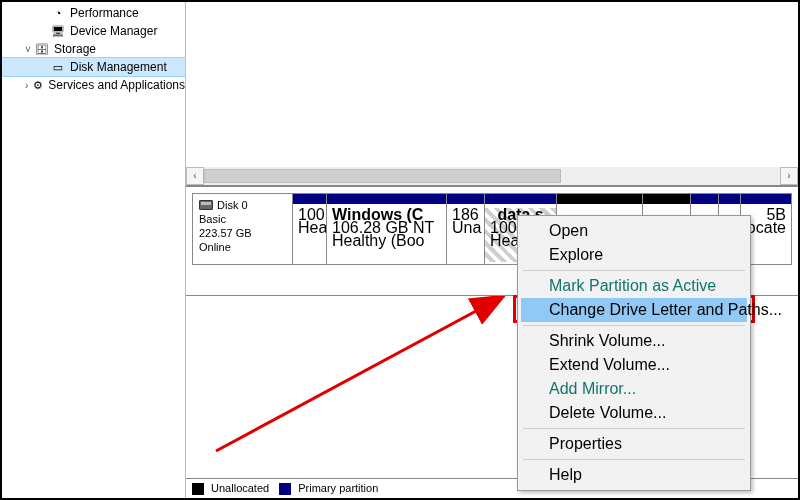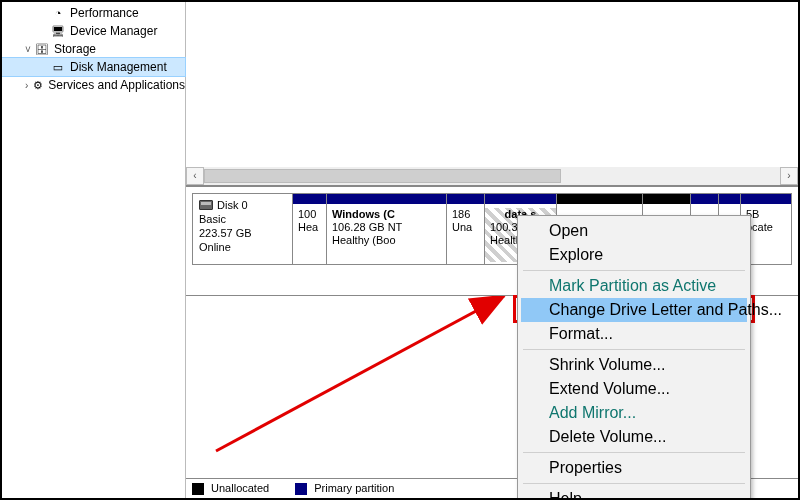--- a/index.html
+++ b/index.html
@@ -145,21 +145,21 @@
   }
   .partitions {
     flex: 1;
     display: flex;
     position: relative;
   }
   .part {
     border-right: 1px solid #888;
     position: relative;
     padding: 4px 5px 2px 5px;
-    font-size: 11px;
+    font-size: 16px;
     line-height: 13px;
     overflow: hidden;
   }
   .part:last-child { border-right: none; }
   .part .bar {
     position: absolute;
     left: 0; right: 0; top: 0;
     height: 10px;
   }
   .part .content { margin-top: 10px; }
@@ -177,28 +177,28 @@
   }
   
   .p0 { width: 34px; }
   .p1 { width: 120px; }
   .p2 { width: 38px; }
   .p3 { width: 72px; }
   .p4 { width: 86px; }
   .p5 { width: 48px; }
   .p6 { width: 28px; }
   .p7 { width: 22px; }
-  .p8 { flex: 1; }
+  .p8 { flex: 1; text-align: right; }
   
   .legend {
     height: 20px;
     display: flex;
     align-items: center;
     padding: 0 6px;
-    gap: 26px;
+    gap: 10px;
     font-size: 11px;
     border-top: 1px solid #888;
     background: #fff;
   }
   .legend .swatch {
     width: 12px; height: 12px;
     display: inline-block;
     margin-right: 4px;
     vertical-align: middle;
   }
@@ -390,21 +390,20 @@
 
     </div>
   </div>
 
   <div class="ctx-menu" id="ctx-menu">
       <div class="ctx-item">Open</div>
       <div class="ctx-item">Explore</div>
       <div class="ctx-sep"></div>
       <div class="ctx-item disabled">Mark Partition as Active</div>
       <div class="ctx-item highlighted">Change Drive Letter and Paths...</div>
-      <div class="ctx-item">Format...</div>
       <div class="ctx-sep"></div>
       <div class="ctx-item">Shrink Volume...</div>
       <div class="ctx-item">Extend Volume...</div>
       <div class="ctx-item disabled">Add Mirror...</div>
       <div class="ctx-item">Delete Volume...</div>
       <div class="ctx-sep"></div>
       <div class="ctx-item">Properties</div>
       <div class="ctx-sep"></div>
       <div class="ctx-item">Help</div>
     </div>

